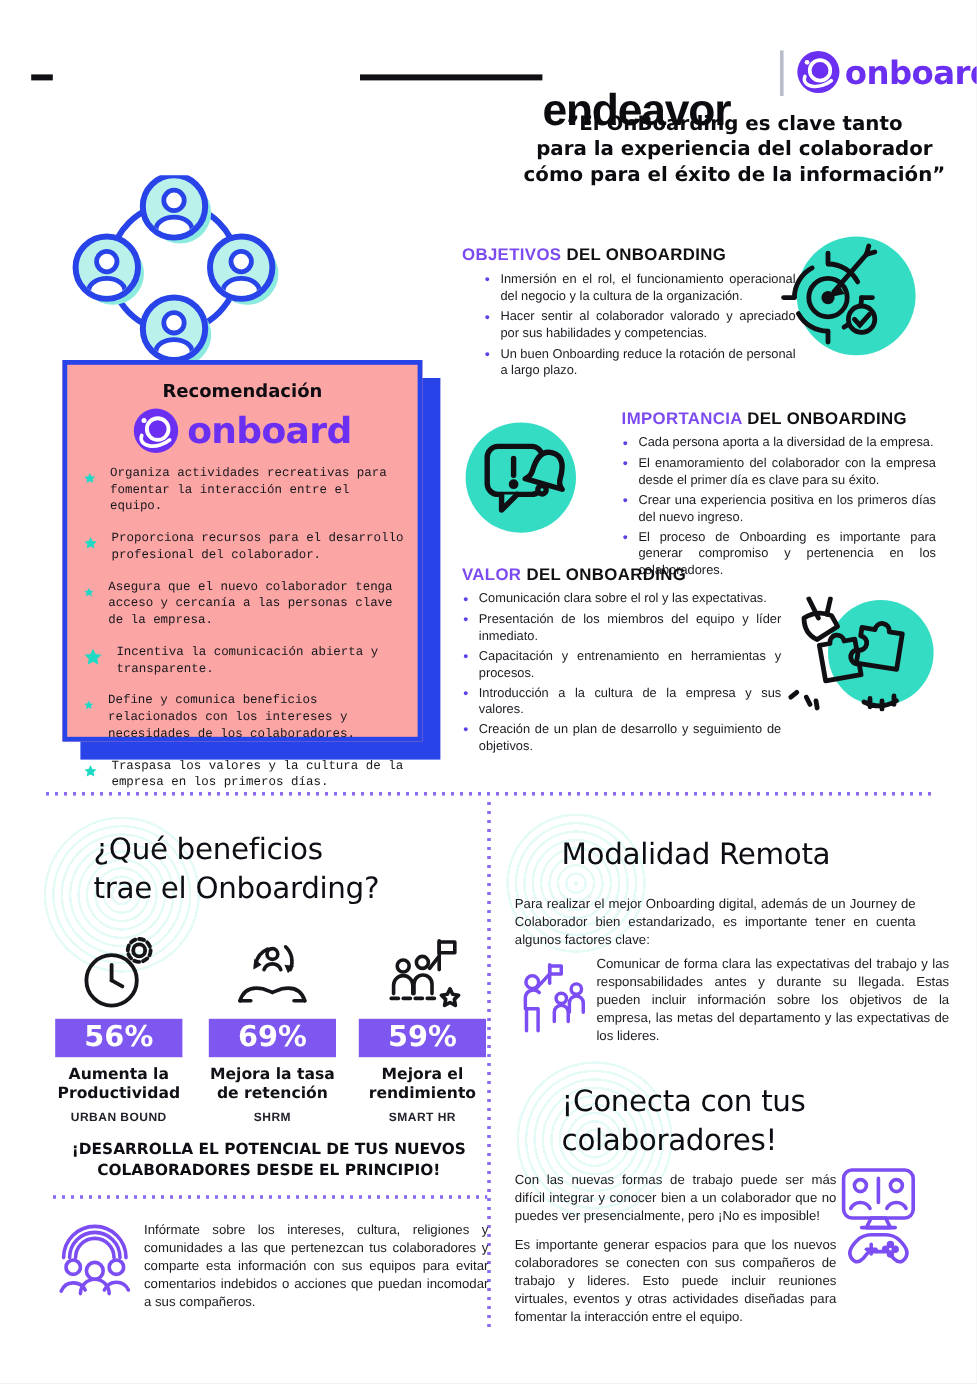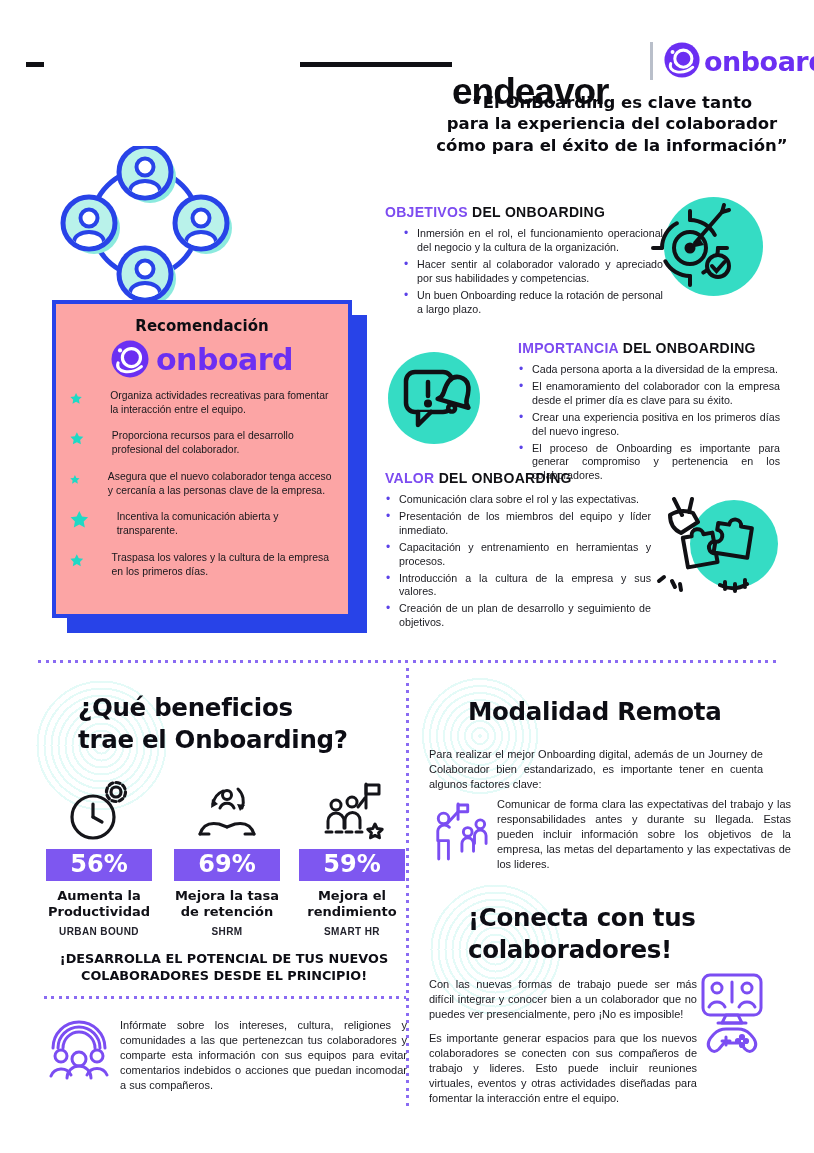--- a/index.html
+++ b/index.html
@@ -29,30 +29,30 @@
 
   
   .rec-box{left:52px;top:300px;width:292px;height:310px;background:#fca5a5;border:4px solid var(--box_blue);
            box-shadow:15px 15px 0 0 var(--box_blue);z-index:2;}
   .rec-title{margin-top:13px;text-align:center;font-family:"DejaVu Sans",sans-serif;font-weight:700;
              font-size:15px;color:#0d0d12;}
   .rec-logo-row{display:flex;align-items:center;justify-content:center;gap:7px;margin-top:3px;height:42px;}
   .rec-logo-text{font-family:"DejaVu Sans",sans-serif;font-weight:700;font-size:30px;
                  color:var(--brand_purple);letter-spacing:-0.5px;}
   .star-list{margin-top:9px;padding:0 10px 0 14px;}
-  .star-item{display:flex;gap:28px;margin-bottom:13px;}
+  .star-item{display:flex;gap:12px;margin-bottom:13px;font-family:Liberation Mono, monospace;}
   .star-item .txt{font-size:10.4px;line-height:1.32;color:#17171c;}
 
   
   .dotted-h{height:3px;background-image:repeating-linear-gradient(90deg,#8a6bf2 0 3px,transparent 3px 7.5px);}
   .dotted-v{width:3px;background-image:repeating-linear-gradient(180deg,#8a6bf2 0 3px,transparent 3px 7.5px);}
   .watermark{border-radius:50%;
      background:repeating-radial-gradient(circle,rgba(47,220,197,.13) 0 2px,rgba(255,255,255,0) 2px 7px);}
 
-  .display-title{font-family:"DejaVu Sans",sans-serif;font-weight:700;font-size:24.5px;line-height:1.3;
+  .display-title{font-family:"DejaVu Sans",sans-serif;font-weight:400;font-size:24.5px;line-height:1.3;
                  letter-spacing:-0.3px;color:#0d0d14;}
   .body-p{font-size:11px;line-height:1.37;text-align:justify;color:#1a1a20;}
 
   .stats-row{display:flex;justify-content:space-between;text-align:center;}
   .stat{width:118px;}
   .stat:last-child{width:112px;}
   .stat-icon{height:72px;display:flex;align-items:flex-end;justify-content:center;}
   .badge{display:inline-block;margin-top:5px;background:var(--badge_purple);color:#fff;
          font-family:"DejaVu Sans",sans-serif;font-weight:700;font-size:24px;line-height:1.2;padding:1px 24px 2px;}
   .stat-label{margin-top:7px;font-family:"DejaVu Sans",sans-serif;font-weight:700;font-size:13px;
@@ -145,20 +145,26 @@
         <svg width="19" height="19" viewBox="0 0 20 20">
             <use href="#star5"></use>
           </svg>
         <div class="txt">Asegura que el nuevo colaborador tenga acceso y cercanía a las personas clave de la empresa.</div>
       </div>
       <div class="star-item">
         <svg width="19" height="19" viewBox="0 0 20 20">
             <use href="#star5"></use>
           </svg>
         <div class="txt">Incentiva la comunicación abierta y transparente.</div>
+      </div>
+      <div class="star-item">
+        <svg width="19" height="19" viewBox="0 0 20 20">
+            <use href="#star5"></use>
+          </svg>
+        <div class="txt">Define y comunica beneficios relacionados con los intereses y necesidades de los colaboradores.</div>
       </div>
       <div class="star-item">
         <svg width="19" height="19" viewBox="0 0 20 20">
             <use href="#star5"></use>
           </svg>
         <div class="txt">Traspasa los valores y la cultura de la empresa en los primeros días.</div>
       </div>
     </div>
   </div>
 

